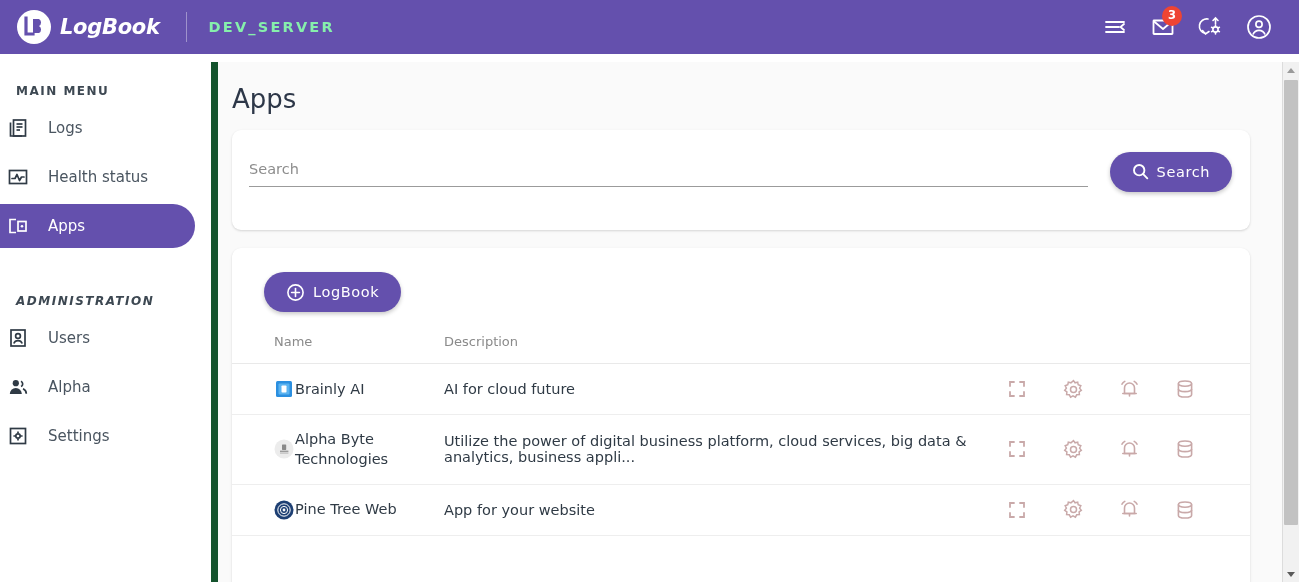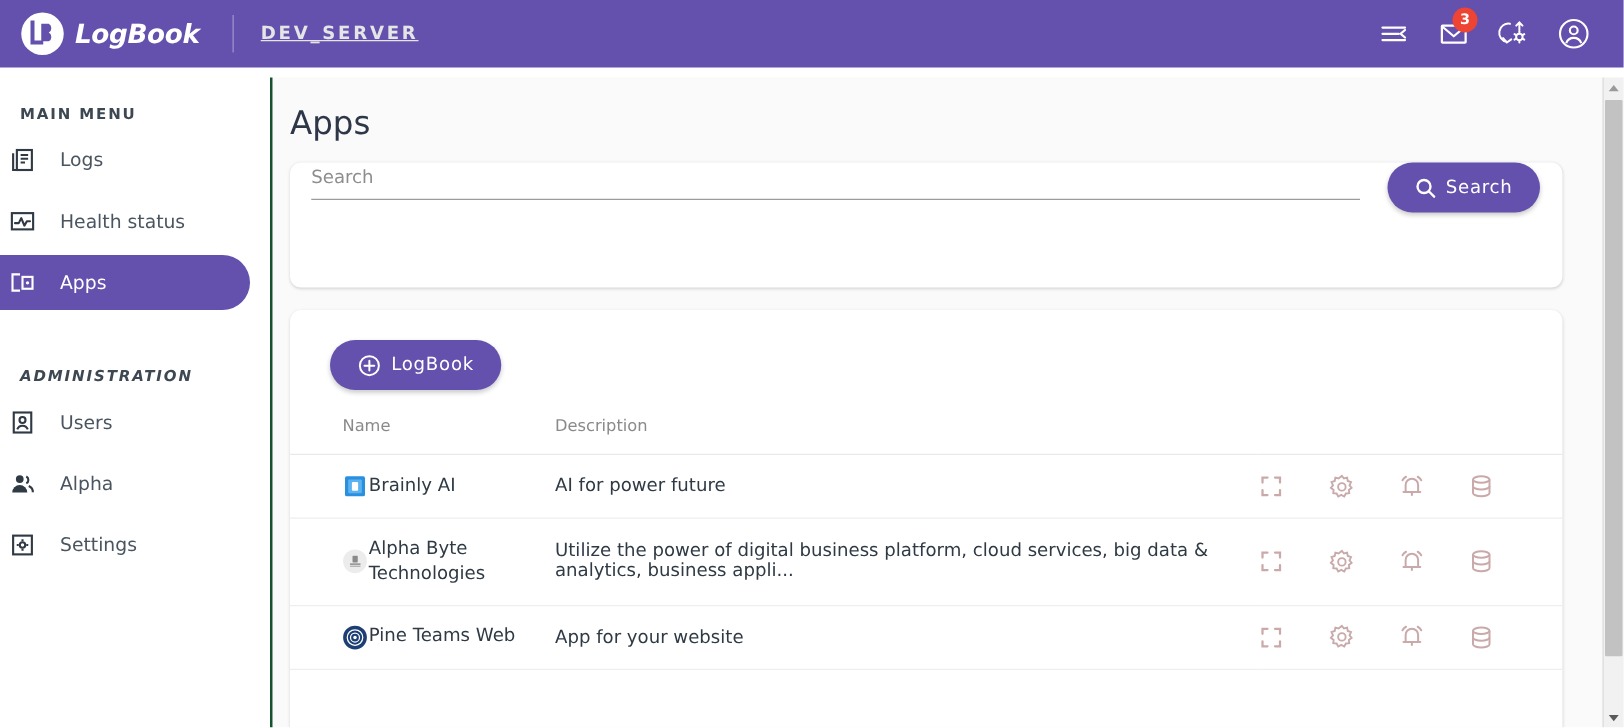--- a/index.html
+++ b/index.html
@@ -26,23 +26,22 @@
   .brand-name {
     color: #ffffff; font-size: 21px; font-style: italic;
     font-weight: 700; letter-spacing: -0.3px; margin-left: 8px;
     font-family: "DejaVu Sans", sans-serif;
   }
   .brand-sep {
     width: 1px; height: 30px; background: rgba(255,255,255,0.38);
     margin: 0 22px 0 26px;
   }
   .env-name {
-    color: #e5e5e5; font-size: 14.5px; font-weight: 600;
+    color: #86efac; font-size: 14.5px; font-weight: 600;
     letter-spacing: 2.2px;
-    text-decoration: underline;
   }
   .header-spacer { flex: 1 1 auto; }
   .header-actions { display: flex; align-items: center; padding-right: 18px; gap: 4px; }
   .hicon {
     position: relative; width: 44px; height: 44px;
     display: flex; align-items: center; justify-content: center;
     cursor: pointer; border-radius: 50%;
   }
   .hicon svg { display: block; }
   .badge {
@@ -52,21 +51,21 @@
     border-radius: 10px; font-size: 11.5px; font-weight: 700;
     display: flex; align-items: center; justify-content: center;
     line-height: 1;
   }
 
   
   .sidebar {
     position: absolute; top: 62px; left: 0;
     width: 218px; height: 520px;
     background: #ffffff;
-    border-right: 2px solid #14532d;
+    border-right: 7px solid #14532d;
     padding-top: 22px;
     z-index: 10;
   }
   .nav-section {
     font-size: 12px; font-weight: 700; color: #3d4852;
     letter-spacing: 1.5px; padding: 0 0 0 16px; margin-bottom: 8px;
   }
   .nav-section.second { margin-top: 46px; font-style: italic; }
   .nav-item {
     display: flex; align-items: center;
@@ -97,21 +96,21 @@
     padding: 22px 0 0 14px; margin: 0;
   }
   .card {
     background: #ffffff;
     border-radius: 9px;
     box-shadow: 0 1px 3px rgba(0,0,0,0.10), 0 1px 2px rgba(0,0,0,0.06);
     margin: 0 32px 0 14px;
   }
   .search-card {
     margin-top: 16px; height: 100px;
-    display: flex; align-items: flex-start; padding: 0 18px 17px 17px;
+    display: flex; align-items: center; padding: 0 18px 17px 17px;
   }
   .search-field { flex: 1 1 auto; position: relative; margin-right: 22px; }
   .search-input {
     width: 100%; border: none; outline: none;
     border-bottom: 1px solid #9b9b9b;
     font-size: 14.5px; color: #333;
     padding: 4px 0 9px 0; background: transparent;
     font-family: "DejaVu Sans", "Liberation Sans", sans-serif;
   }
   .search-input::placeholder { color: #8d8d8d; }
@@ -386,21 +385,21 @@
                 <span class="app-ico">
                   <svg width="20" height="20" viewBox="0 0 20 20">
                     <rect x="2" y="2" width="16" height="16" rx="1.5" fill="#2b8fe0"></rect>
                     <rect x="4.5" y="4.5" width="11" height="11" rx="1" fill="#5bb3f0"></rect>
                     <rect x="7.5" y="6.5" width="5" height="7" rx="0.8" fill="#ffffff"></rect>
                   </svg>
                 </span>
                 <span class="name-text">Brainly AI</span>
               </div>
             </td>
-            <td class="col-desc">AI for power future</td>
+            <td class="col-desc">AI for cloud future</td>
             <td class="col-actions">
               <div class="actions">
                 <span class="act">
                   <svg width="20" height="20" viewBox="0 0 20 20" fill="none" stroke="currentColor" stroke-width="1.8" stroke-linecap="round">
                     <polyline points="3,7 3,3 7,3"></polyline>
                       <polyline points="13,3 17,3 17,7"></polyline>
                     <polyline points="17,13 17,17 13,17"></polyline>
                       <polyline points="7,17 3,17 3,13"></polyline>
                   </svg>
                 </span>
@@ -485,21 +484,21 @@
             <td class="col-name">
               <div class="name-cell">
                 <span class="app-ico">
                   <svg width="20" height="20" viewBox="0 0 20 20">
                     <circle cx="10" cy="10" r="9.5" fill="#1d3f73"></circle>
                     <circle cx="10" cy="10" r="6.2" fill="none" stroke="#ffffff" stroke-width="1"></circle>
                     <circle cx="10" cy="10" r="3.6" fill="none" stroke="#ffffff" stroke-width="1"></circle>
                     <circle cx="10" cy="10" r="1.4" fill="#ffffff"></circle>
                   </svg>
                 </span>
-                <span class="name-text">Pine Teams Web</span>
+                <span class="name-text">Pine Tree Web</span>
               </div>
             </td>
             <td class="col-desc">App for your website</td>
             <td class="col-actions">
               <div class="actions">
                 <span class="act">
                   <svg width="20" height="20" viewBox="0 0 20 20" fill="none" stroke="currentColor" stroke-width="1.8" stroke-linecap="round">
                     <polyline points="3,7 3,3 7,3"></polyline>
                       <polyline points="13,3 17,3 17,7"></polyline>
                     <polyline points="17,13 17,17 13,17"></polyline>

